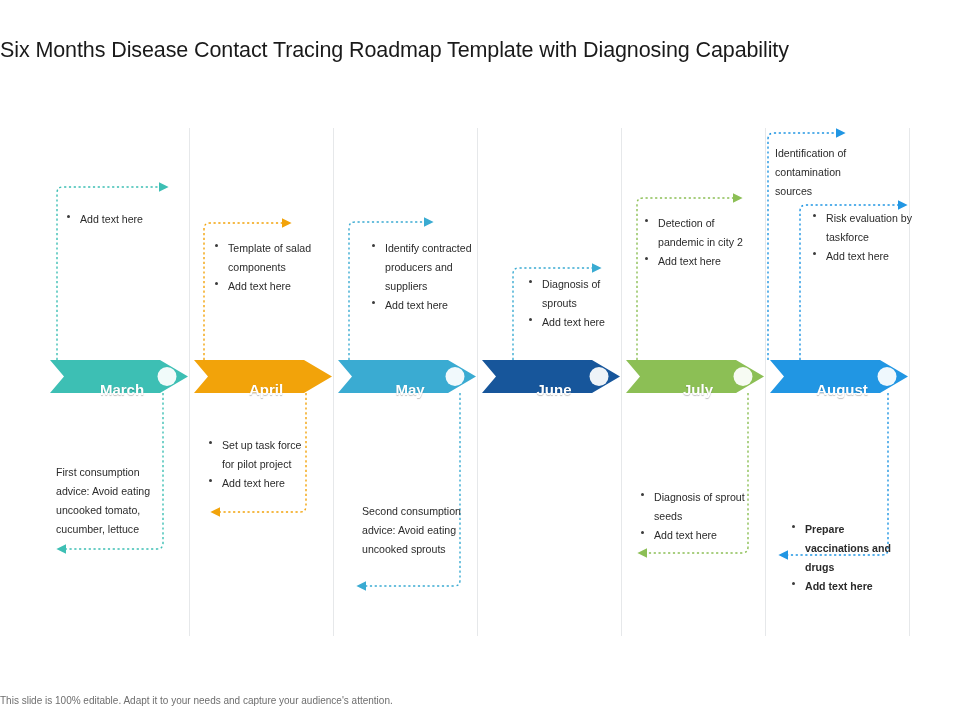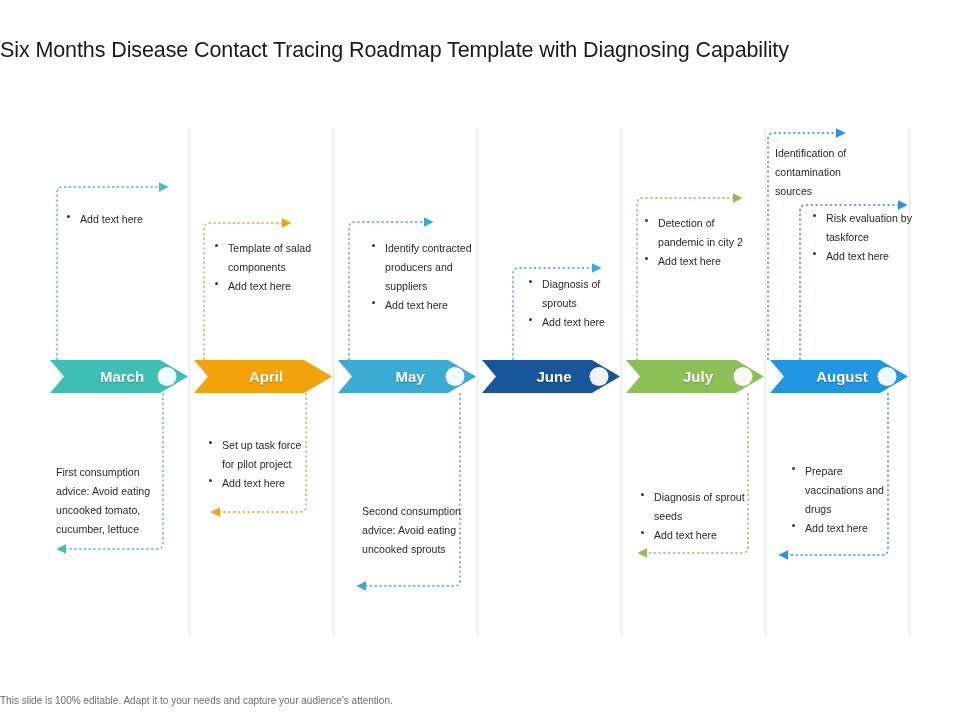--- a/index.html
+++ b/index.html
@@ -41,20 +41,21 @@
 
   
   .mlabel{
     position:absolute;
     font-size:15px;
     font-weight:bold;
     color:#ffffff;
     text-shadow:0 1px 1px rgba(0,0,0,.25);
     white-space:nowrap;
     text-align:center;
+    margin-top:13px;
   }
 
   
   .callout{
     position:absolute;
     font-size:10.6px;
     line-height:19px;
     color:#2b2b2b;
   }
   .callout ul{
@@ -239,21 +240,21 @@
     </ul>
   </div>
 
   <div class="callout" style="left:811px;top:209px;width:102px;">
     <ul>
       <li>Risk evaluation by taskforce</li>
       <li>Add text here</li>
     </ul>
   </div>
 
-  <div class="callout" style="left:790px;top:462px;width:104px;">
+  <div class="callout" style="left:790px;top:520px;width:104px;font-weight:bold;">
     <ul>
       <li>Prepare vaccinations and drugs</li>
       <li>Add text here</li>
     </ul>
   </div>
 
   <div class="footer">This slide is 100% editable. Adapt it to your needs and capture your audience's attention.</div>
 
 </div>
 

